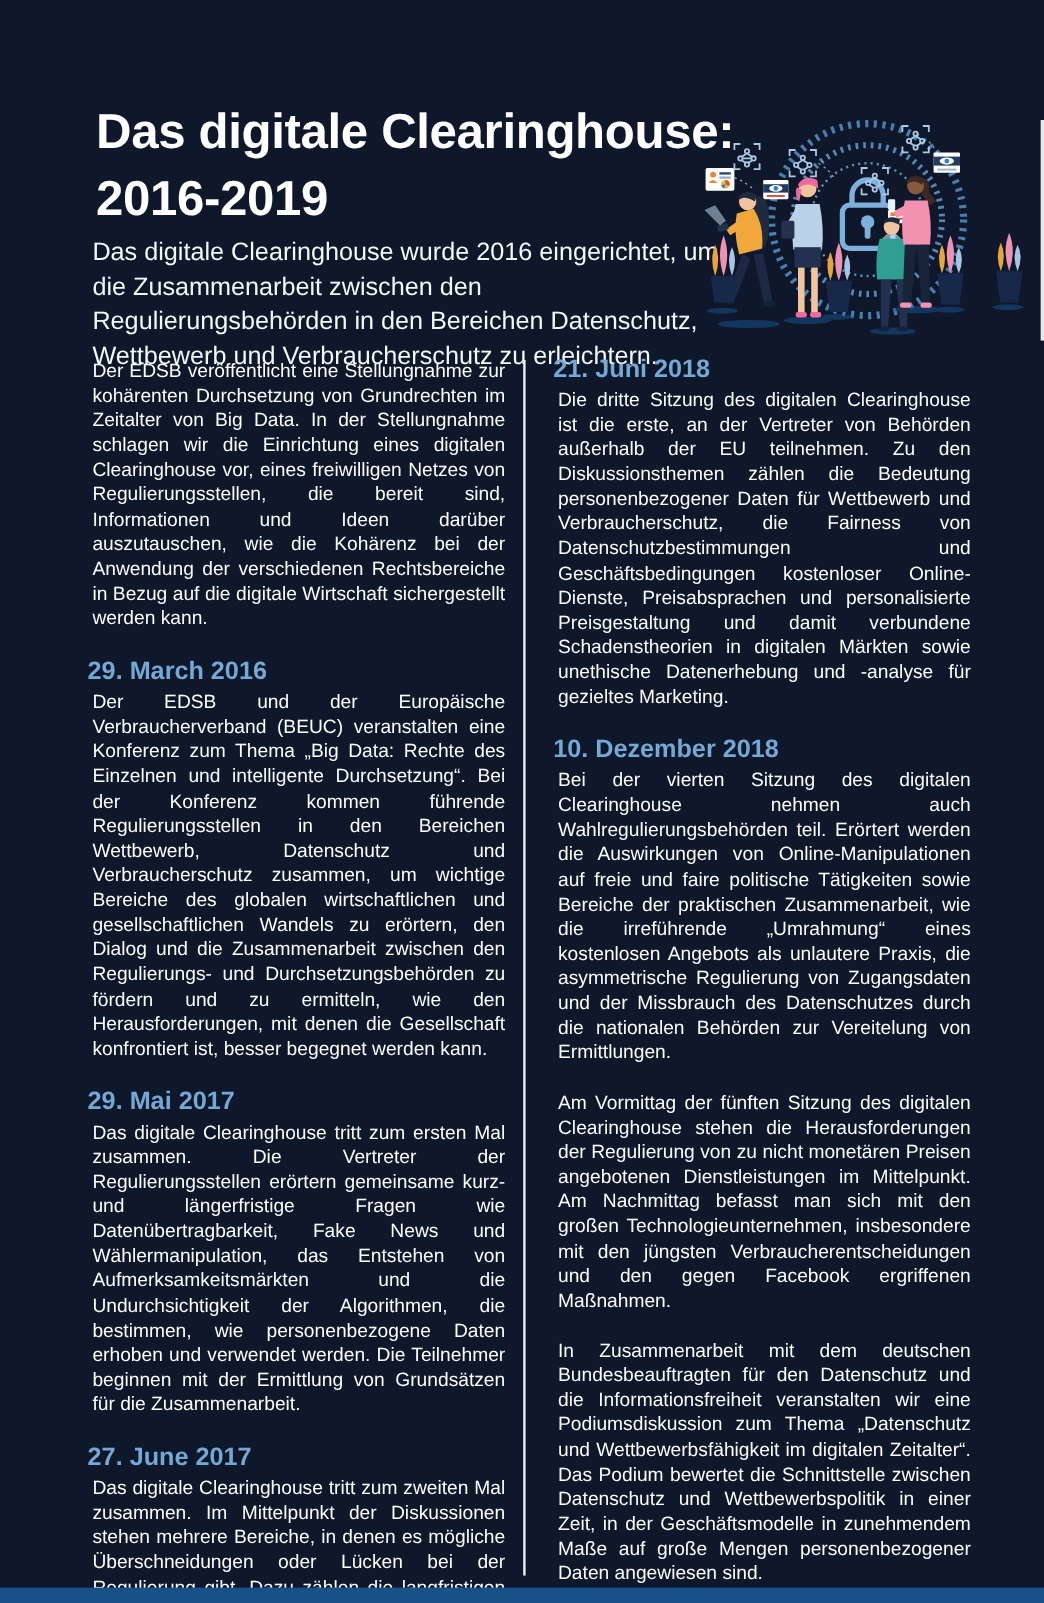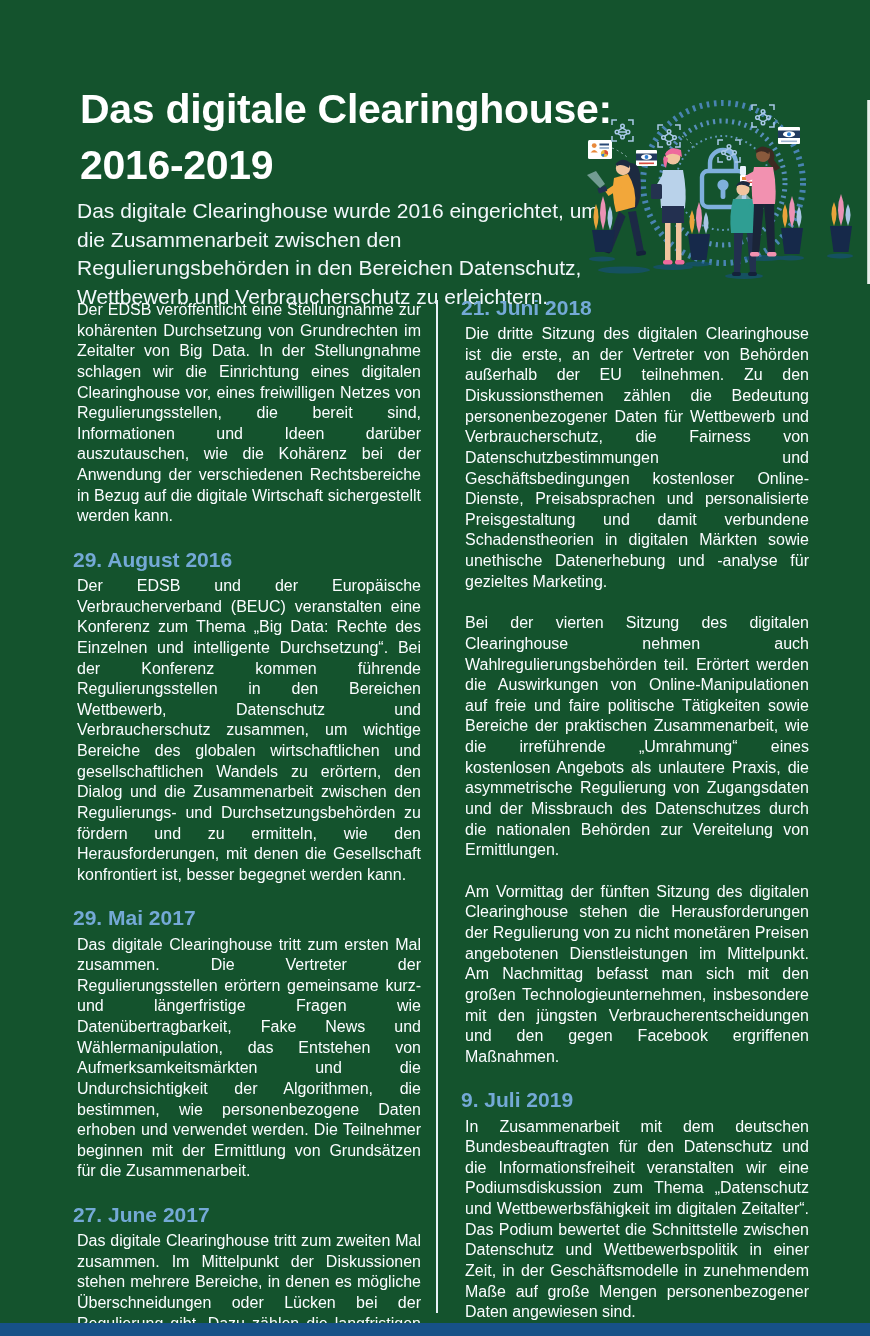--- a/index.html
+++ b/index.html
@@ -4,21 +4,21 @@
 <style>
   html,body{margin:0;padding:0;}
   body{
     font-family:"Liberation Sans","DejaVu Sans",sans-serif;
     background:#0d3a66;
   }
   .page{
     position:relative;
     width:870px;height:1336px;
     margin:0 auto;
-    background:#14532d;
+    background:#0f172a;
     overflow:hidden;
   }
   
   .title{
     position:absolute;left:80px;top:82px;width:560px;
     color:#ffffff;font-size:41px;font-weight:700;
     line-height:1.36;letter-spacing:-0.3px;
   }
   .intro{
     position:absolute;left:77px;top:197px;width:534px;
@@ -250,44 +250,44 @@
   </svg>
 
   <div class="divider"></div>
 
   <div class="columns">
     <div class="col col-left">
       <div class="section">
         <p class="body-text"><span>Der EDSB veröffentlicht eine Stellungnahme zur kohärenten Durchsetzung von Grundrechten im Zeitalter von Big Data. In der Stellungnahme schlagen wir die Einrichtung eines digitalen Clearinghouse vor, eines freiwilligen Netzes von Regulierungsstellen, die bereit sind, Informationen und Ideen darüber auszutauschen, wie die Kohärenz bei der Anwendung der verschiedenen Rechtsbereiche in Bezug auf die digitale Wirtschaft sichergestellt werden kann.</span></p>
       </div>
       <div class="section">
-        <h2 class="date">29. August 2016</h2>
+        <h2 class="date">29. March 2016</h2>
         <p class="body-text"><span>Der EDSB und der Europäische Verbraucherverband (BEUC) veranstalten eine Konferenz zum Thema </span><span class="it">„Big Data: Rechte des Einzelnen und intelligente Durchsetzung“</span><span>. Bei der Konferenz kommen führende Regulierungsstellen in den Bereichen Wettbewerb, Datenschutz und Verbraucherschutz zusammen, um wichtige Bereiche des globalen wirtschaftlichen und gesellschaftlichen Wandels zu erörtern, den Dialog und die Zusammenarbeit zwischen den Regulierungs- und Durchsetzungsbehörden zu fördern und zu ermitteln, wie den Herausforderungen, mit denen die Gesellschaft konfrontiert ist, besser begegnet werden kann.</span></p>
       </div>
       <div class="section">
         <h2 class="date">29. Mai 2017</h2>
         <p class="body-text"><span>Das digitale Clearinghouse tritt zum ersten Mal zusammen. Die Vertreter der Regulierungsstellen erörtern gemeinsame kurz- und längerfristige Fragen wie Datenübertragbarkeit, Fake News und Wählermanipulation, das Entstehen von Aufmerksamkeitsmärkten und die Undurchsichtigkeit der Algorithmen, die bestimmen, wie personenbezogene Daten erhoben und verwendet werden. Die Teilnehmer beginnen mit der Ermittlung von Grundsätzen für die Zusammenarbeit.</span></p>
       </div>
       <div class="section">
         <h2 class="date">27. June 2017</h2>
         <p class="body-text"><span>Das digitale Clearinghouse tritt zum zweiten Mal zusammen. Im Mittelpunkt der Diskussionen stehen mehrere Bereiche, in denen es mögliche Überschneidungen oder Lücken bei der Regulierung gibt. Dazu zählen die langfristigen Auswirkungen von großen Fusionen im Technologiesektor, Fake News, Sicherheitserwägungen in Bezug auf das Internet der Dinge, abträgliche oder unfaire Bedingungen auf Online-Plattformen und Leadgenerierung.</span></p>
       </div>
     </div>
     <div class="col col-right">
       <div class="section">
         <h2 class="date">21. Juni 2018</h2>
         <p class="body-text"><span>Die dritte Sitzung des digitalen Clearinghouse ist die erste, an der Vertreter von Behörden außerhalb der EU teilnehmen. Zu den Diskussionsthemen zählen die Bedeutung personenbezogener Daten für Wettbewerb und Verbraucherschutz, die Fairness von Datenschutzbestimmungen und Geschäftsbedingungen kostenloser Online-Dienste, Preisabsprachen und personalisierte Preisgestaltung und damit verbundene Schadenstheorien in digitalen Märkten sowie unethische Datenerhebung und -analyse für gezieltes Marketing.</span></p>
       </div>
       <div class="section">
+        <h2 class="date">10. Dezember 2018</h2>
         <p class="body-text"><span>Bei der vierten Sitzung des digitalen Clearinghouse nehmen auch Wahlregulierungsbehörden teil. Erörtert werden die Auswirkungen von Online-Manipulationen auf freie und faire politische Tätigkeiten sowie Bereiche der praktischen Zusammenarbeit, wie die irreführende „Umrahmung“ eines kostenlosen Angebots als unlautere Praxis, die asymmetrische Regulierung von Zugangsdaten und der Missbrauch des Datenschutzes durch die nationalen Behörden zur Vereitelung von Ermittlungen.</span></p>
       </div>
       <div class="section">
         <p class="body-text"><span>Am Vormittag der fünften Sitzung des digitalen Clearinghouse stehen die Herausforderungen der Regulierung von zu nicht monetären Preisen angebotenen Dienstleistungen im Mittelpunkt. Am Nachmittag befasst man sich mit den großen Technologieunternehmen, insbesondere mit den jüngsten Verbraucherentscheidungen und den gegen Facebook ergriffenen Maßnahmen.</span></p>
       </div>
       <div class="section">
-        <h2 class="date">9. Juli 2019</h2>
         <p class="body-text"><span>In Zusammenarbeit mit dem deutschen Bundesbeauftragten für den Datenschutz und die Informationsfreiheit veranstalten wir eine Podiumsdiskussion zum Thema </span><span class="it">„Datenschutz und Wettbewerbsfähigkeit im digitalen Zeitalter“</span><span>. Das Podium bewertet die Schnittstelle zwischen Datenschutz und Wettbewerbspolitik in einer Zeit, in der Geschäftsmodelle in zunehmendem Maße auf große Mengen personenbezogener Daten angewiesen sind.</span></p>
       </div>
     </div>
   </div>
 
   <div class="bottom-bar"></div>
 </div>
 
 </body></html>

